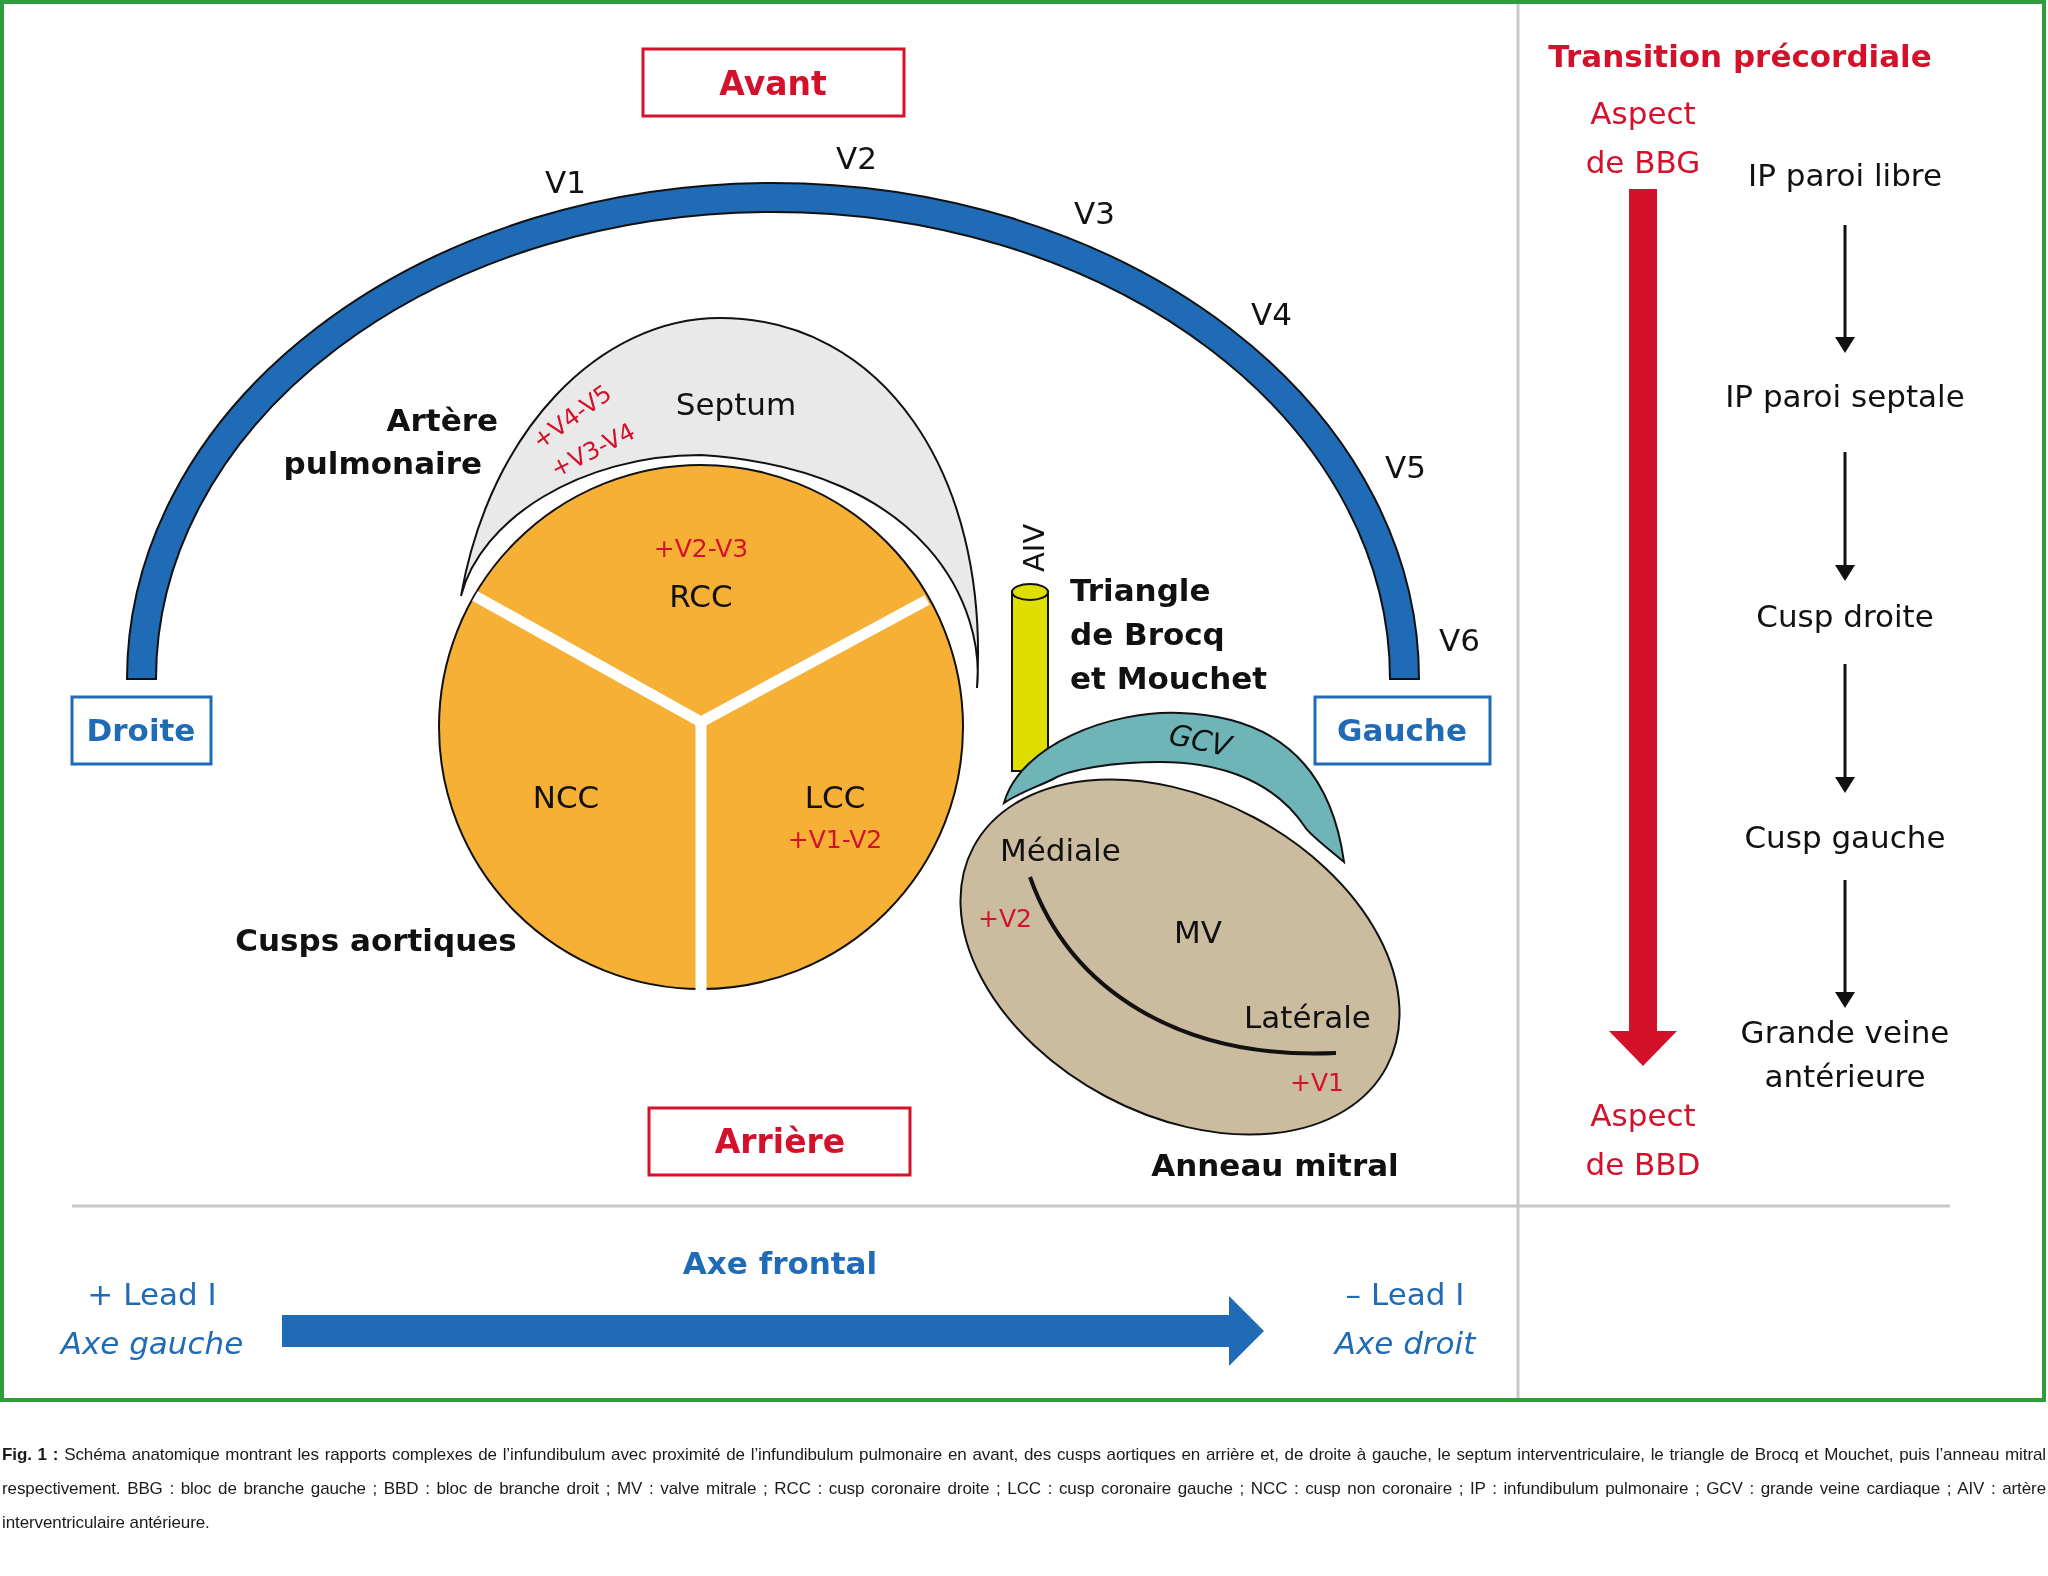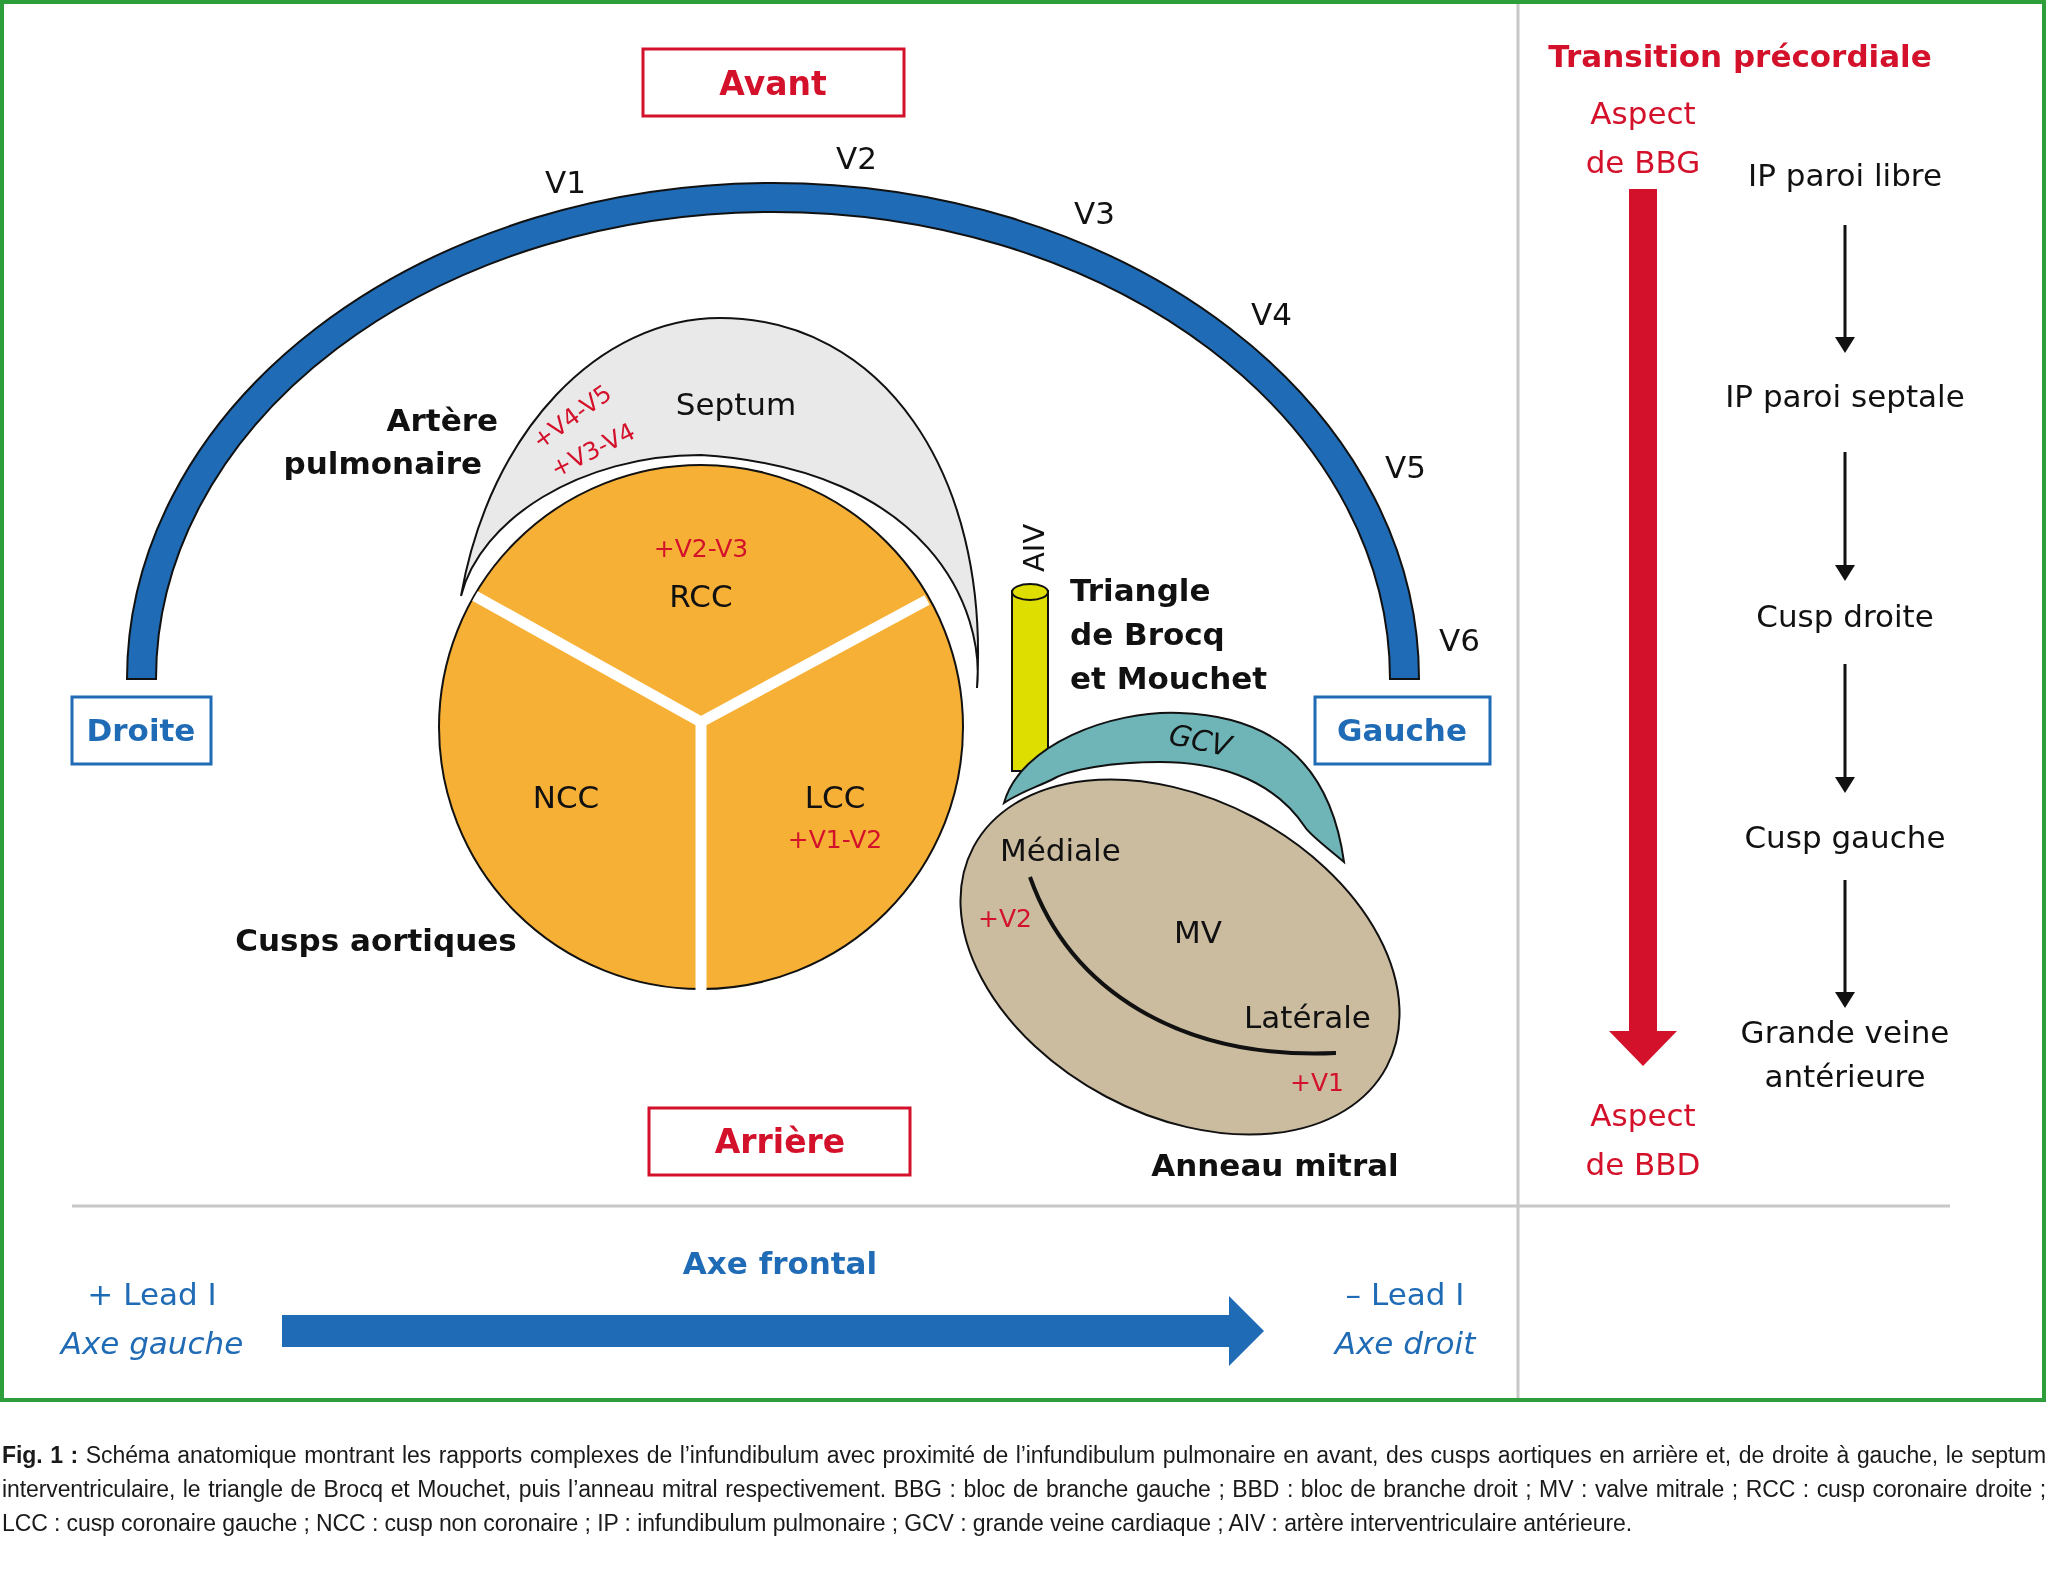--- a/index.html
+++ b/index.html
@@ -1,21 +1,21 @@
 <!DOCTYPE html>
 <html><head>
 <meta charset="utf-8">
 <style>
   html, body { margin: 0; padding: 0; background: #ffffff; }
   body { width: 2048px; height: 1576px; position: relative; overflow: hidden; font-family: "DejaVu Sans", sans-serif; }
   #figure { position: absolute; left: 0; top: 0; width: 2048px; height: 1402px; }
   svg text { font-family: "DejaVu Sans", sans-serif; }
   .caption {
     position: absolute; left: 2px; top: 1438px; width: 2044px;
-    font-family: "Liberation Sans", sans-serif; font-size: 23px; line-height: 34px; color: #1a1a1a;
+    font-family: "Liberation Sans", sans-serif; font-size: 17px; line-height: 34px; color: #1a1a1a;
     text-align: justify; letter-spacing: -0.1px;
   }
   .caption b { font-weight: bold; }
 </style>
 </head>
 <body>
 
 <svg id="figure" width="2048" height="1402" viewBox="0 0 2048 1402">
 
   <rect x="2" y="2" width="2042" height="1398" fill="#ffffff" stroke="#2e9e3a" stroke-width="4"></rect>

